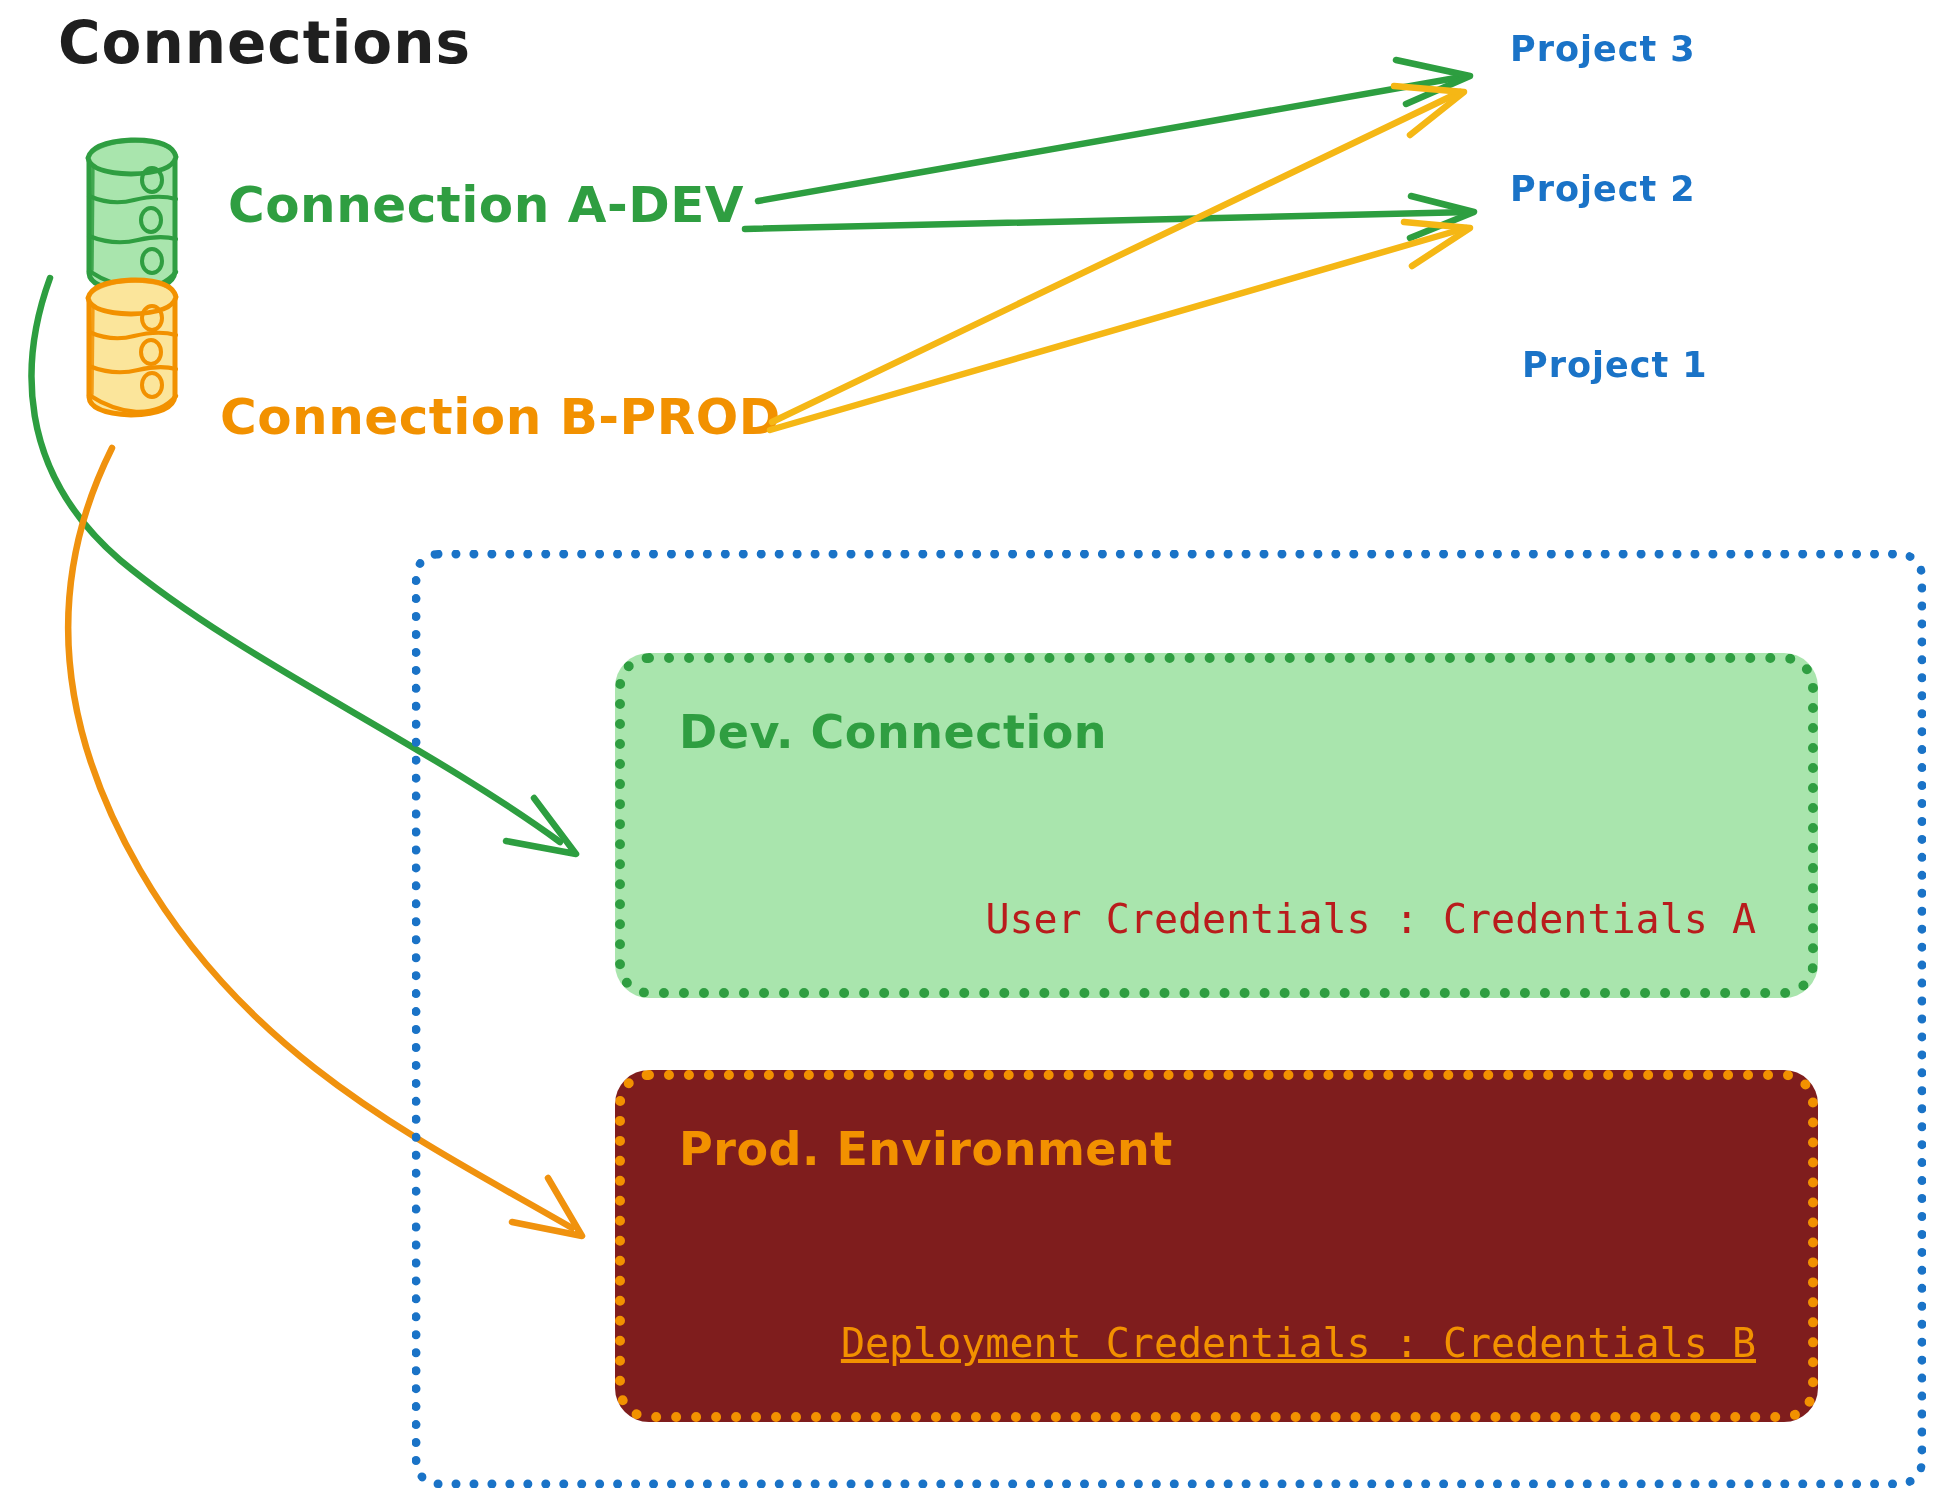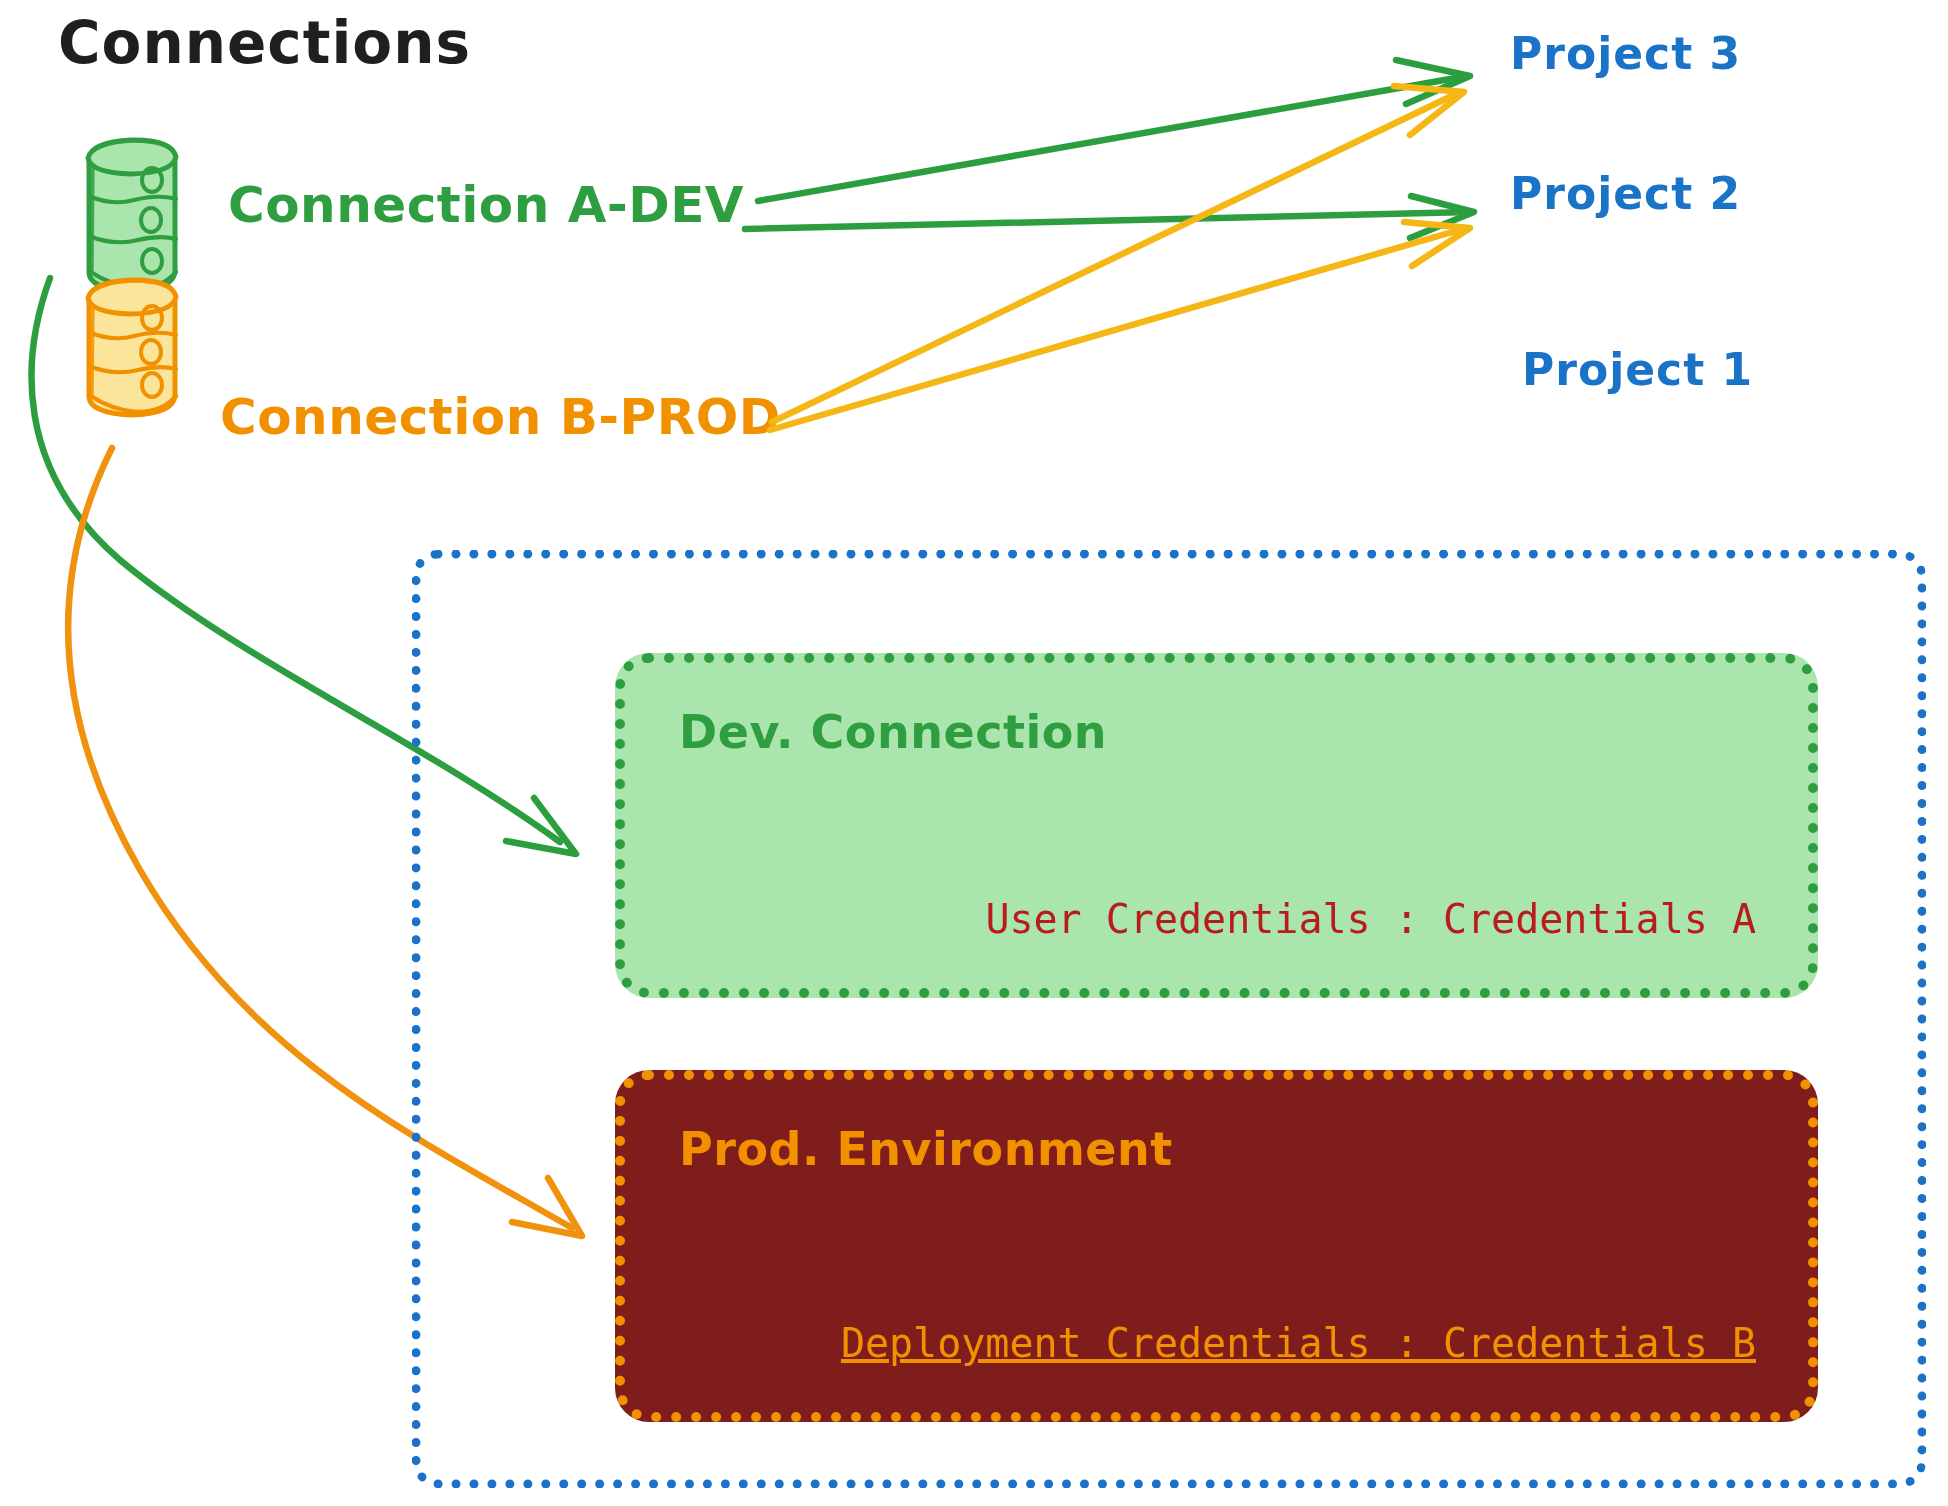--- a/index.html
+++ b/index.html
@@ -39,21 +39,21 @@
   }
   .conn-label {
     font-size: 50px;
     font-weight: 600;
     letter-spacing: 0.5px;
     font-family: "DejaVu Sans", sans-serif;
   }
   #label-conn-a { left: 228px; top: 180px; color: #2f9e41; }
   #label-conn-b { left: 220px; top: 392px; color: #f29100; }
   .project-label {
-    font-size: 44px;
+    font-size: 35px;
     font-weight: 600;
     color: #1a73c7;
     letter-spacing: 1px;
     font-family: "DejaVu Sans", sans-serif;
   }
   #label-project-3 { left: 1510px; top: 32px; }
   #label-project-2 { left: 1510px; top: 172px; }
   #label-project-1 { left: 1522px; top: 348px; }
 
   #project1-container {

